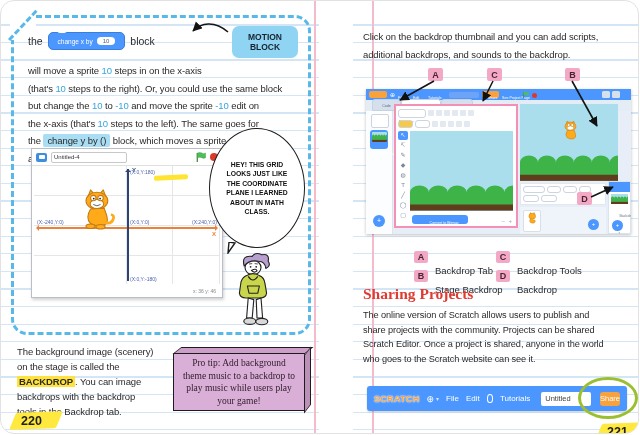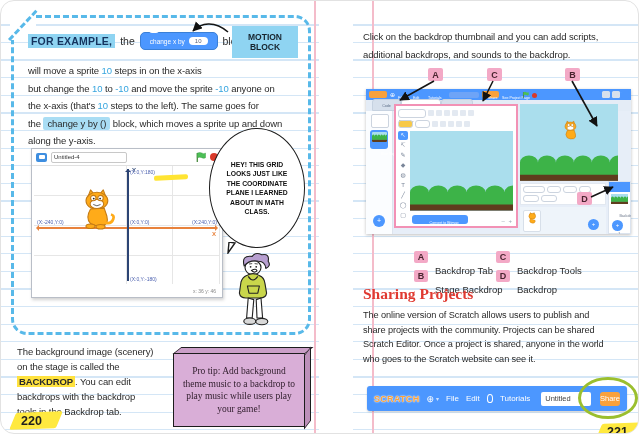--- a/index.html
+++ b/index.html
@@ -18,21 +18,21 @@
   .cut::after{content:"";position:absolute;left:-2px;top:25px;width:40px;border-top:3px dashed #58b9e9;transform:rotate(-47deg);transform-origin:left top;}
   .exfirst{position:absolute;left:14px;top:14px;display:flex;align-items:center;gap:5px;font-size:10.5px;white-space:nowrap;}
   .lead{background:#8fd4f2;color:#14335e;font-weight:bold;padding:1px 3px;font-size:10.5px;letter-spacing:.2px;}
   .sblock{display:inline-flex;align-items:center;gap:4px;background:#4c97ff;border:1px solid #3a7fd6;border-radius:5px;padding:4px 9px;color:#fff;font-size:6.5px;position:relative;}
   .sblock::before{content:"";position:absolute;left:8px;top:-3px;width:10px;height:3px;background:#fff;border-radius:0 0 3px 3px;}
   .sblock .oval{background:#fff;color:#575e75;border-radius:8px;padding:1px 6px;font-size:6px;}
   .exlines{position:absolute;left:14px;top:44px;width:272px;font-size:9.5px;letter-spacing:-.1px;line-height:17.6px;white-space:nowrap;}
   .num{color:#36a5df;}
   .hl-code{background:#a9ddf4;padding:1px 4px;border-radius:2px;}
   .hl-yellow-bold{background:#ffe23e;font-weight:bold;padding:0 2px;}
-  .motion-label{position:absolute;left:218px;top:8px;width:64px;height:30px;background:#8fd4f2;color:#17242e;font-size:8.5px;font-weight:bold;text-align:center;display:flex;align-items:center;justify-content:center;line-height:10px;padding:1px;}
+  .motion-label{position:absolute;left:218px;top:8px;width:64px;height:30px;background:#8fd4f2;color:#17242e;font-size:8.5px;font-weight:bold;text-align:center;display:flex;align-items:center;justify-content:center;line-height:10px;padding:1px;border-radius:7px;}
 
   .stage-window{position:absolute;left:30px;top:147px;width:190px;height:148px;background:#fff;border:1px solid #b9bec7;box-shadow:1px 2px 3px rgba(0,0,0,.18);z-index:3;}
   .sw-titlebar{height:14px;display:flex;align-items:center;gap:4px;padding:1px 4px;border-bottom:1px solid #e0e0e0;}
   .sw-appicon{width:11px;height:9px;background:#3e8ee0;border-radius:2px;display:flex;align-items:center;justify-content:center;}
   .sw-appicon::after{content:"";width:6px;height:4px;background:#fff;border-radius:1px;}
   .sw-title{flex:0 0 70px;height:9px;border:1px solid #c8c8c8;border-radius:2px;font-size:6px;color:#333;padding:0 2px;line-height:9px;background:#fff;}
   .sw-stop{width:8px;height:8px;border-radius:50%;background:#d93a2b;}
   .sw-canvas{position:relative;height:118px;margin:0 2px;background:
       repeating-linear-gradient(to right,transparent 0 45.5px,#e6e6e6 45.5px 46.5px),
       repeating-linear-gradient(to bottom,transparent 0 29px,#e6e6e6 29px 30px);}
@@ -46,21 +46,21 @@
   .axlab{position:absolute;font-size:6px;font-weight:bold;}
   .swoosh{position:absolute;left:120px;top:9px;width:34px;height:5px;background:#ffe432;transform:rotate(-3deg);border-radius:2px;}
   .sw-status{height:13px;display:flex;align-items:center;justify-content:flex-end;padding-right:6px;font-size:5px;color:#888;}
   .stage-cat{position:absolute;left:42px;top:22px;width:40px;height:42px;}
 
   .bubble{position:absolute;left:208px;top:127px;width:96px;height:120px;background:#fff;border:1.8px solid #1d1d1d;border-radius:50%;z-index:4;display:flex;align-items:center;justify-content:center;text-align:center;padding:10px 12px;box-sizing:border-box;font-size:6.8px;font-weight:bold;line-height:9.5px;color:#111;}
   .bubble-tail{position:absolute;left:226px;top:241px;width:10px;height:12px;z-index:5;}
   .character{position:absolute;left:228px;top:247px;width:48px;height:84px;z-index:4;}
 
   .backdrop-par{position:absolute;left:16px;top:343px;width:156px;font-size:9.5px;letter-spacing:-.1px;line-height:15px;white-space:nowrap;z-index:2;}
-  .protip{position:absolute;left:172px;top:352px;width:132px;height:74px;background:#d9aed7;border:1.8px solid #1c1c1c;z-index:2;display:flex;align-items:center;justify-content:center;text-align:center;padding:3px 8px;box-sizing:border-box;font-family:"Liberation Serif",serif;font-size:9.5px;line-height:12.5px;color:#33202f;}
+  .protip{position:absolute;left:172px;top:352px;width:132px;height:58px;background:#d9aed7;border:1.8px solid #1c1c1c;z-index:2;display:flex;align-items:center;justify-content:center;text-align:center;padding:3px 8px;box-sizing:border-box;font-family:"Liberation Serif",serif;font-size:9.5px;line-height:12.5px;color:#33202f;}
   .protip::before{content:"";position:absolute;left:3px;top:-7px;width:100%;height:5px;background:#cb9fc8;border:1.5px solid #1c1c1c;transform:skewX(-52deg);}
   .protip::after{content:"";position:absolute;right:-7px;top:-3.5px;width:5px;height:100%;background:#bd90ba;border:1.5px solid #1c1c1c;transform:skewY(-52deg);}
   .pagenum{position:absolute;z-index:3;font-size:12.5px;font-weight:bold;color:#1e1e1e;}
   .pagenum .hl{position:absolute;left:-8px;top:-2px;width:46px;height:17px;background:#ffe93f;transform:skewX(-24deg) rotate(-2deg);z-index:-1;border-radius:2px;}
   .pn-left{left:20px;top:413px;}
   .pn-right{left:606px;top:409px;margin-top:15px;}
 
   
   .intro{position:absolute;left:362px;top:27px;width:272px;font-size:9.5px;letter-spacing:-.1px;line-height:17.6px;white-space:nowrap;z-index:2;}
   .plabel{position:absolute;width:15px;height:13px;background:#f3a9c6;border-radius:2px;color:#49242f;font-weight:bold;font-size:9px;display:flex;align-items:center;justify-content:center;z-index:6;}
@@ -141,32 +141,32 @@
 
 <div class="book">
   <div class="ruled left"></div>
   <div class="ruled right"></div>
   <div class="marginline" style="left:313px;"></div>
   <div class="marginline" style="left:371px;"></div>
 
   <div class="example-box">
     <div class="cut"></div>
     <div class="exfirst">
-      <span class="lead">FOR EXAMPLE,</span>
       <span>the</span>
       <span class="sblock">
         <span>change  x by</span>
         <span class="oval">10</span>
       </span>
       <span>block</span>
     </div>
     <div class="motion-label">MOTION BLOCK</div>
     <div class="exlines">
       <div><span>will move a sprite </span><span class="num">10</span><span> steps in on the x-axis</span></div>
-      <div><span>but change the </span><span class="num">10</span><span> to </span><span class="num">-10</span><span> and move the sprite </span><span class="num">-10</span><span> anyone on</span></div>
+      <div><span>(that's </span><span class="num">10</span><span> steps to the right). Or, you could use the same block</span></div>
+      <div><span>but change the </span><span class="num">10</span><span> to </span><span class="num">-10</span><span> and move the sprite </span><span class="num">-10</span><span> edit on</span></div>
       <div><span>the x-axis (that's </span><span class="num">10</span><span> steps to the left). The same goes for</span></div>
       <div><span>the </span><span class="hl-code">change y by ()</span><span> block, which moves a sprite up and down</span></div>
       <div><span>along the y-axis.</span></div>
     </div>
   </div>
 
   <div class="stage-window">
     <div class="sw-titlebar">
       <span class="sw-appicon"></span>
       <span class="sw-title">Untitled-4</span>
@@ -227,21 +227,21 @@
       <path d="M24 62 l-2 25 h7 l2 -23 Z" fill="#fff"></path>
       <path d="M34 64 l1 23 h7 l-2 -25 Z" fill="#fff"></path>
       <ellipse cx="26" cy="91" rx="7.5" ry="4" fill="#d8d8d8"></ellipse>
         <ellipse cx="41" cy="91.5" rx="7.5" ry="4" fill="#d8d8d8"></ellipse>
     </g>
   </svg>
 
   <div class="backdrop-par">
     <div><span>The background image (scenery)</span></div>
     <div><span>on the stage is called the</span></div>
-    <div><span class="hl-yellow-bold">BACKDROP</span><span>. You can edit</span></div>
+    <div><span class="hl-yellow-bold">BACKDROP</span><span>. You can image</span></div>
     <div><span>backdrops with the backdrop</span></div>
     <div><span>tools in the Backdrop tab.</span></div>
   </div>
 
   <div class="protip">Pro tip: Add background theme music to a backdrop to play music while users play your game!</div>
 
   <div class="pagenum pn-left"><span class="hl"></span><span>220</span></div>
 
   <div class="intro">
     <div>Click on the backdrop thumbnail and you can add scripts,</div>

